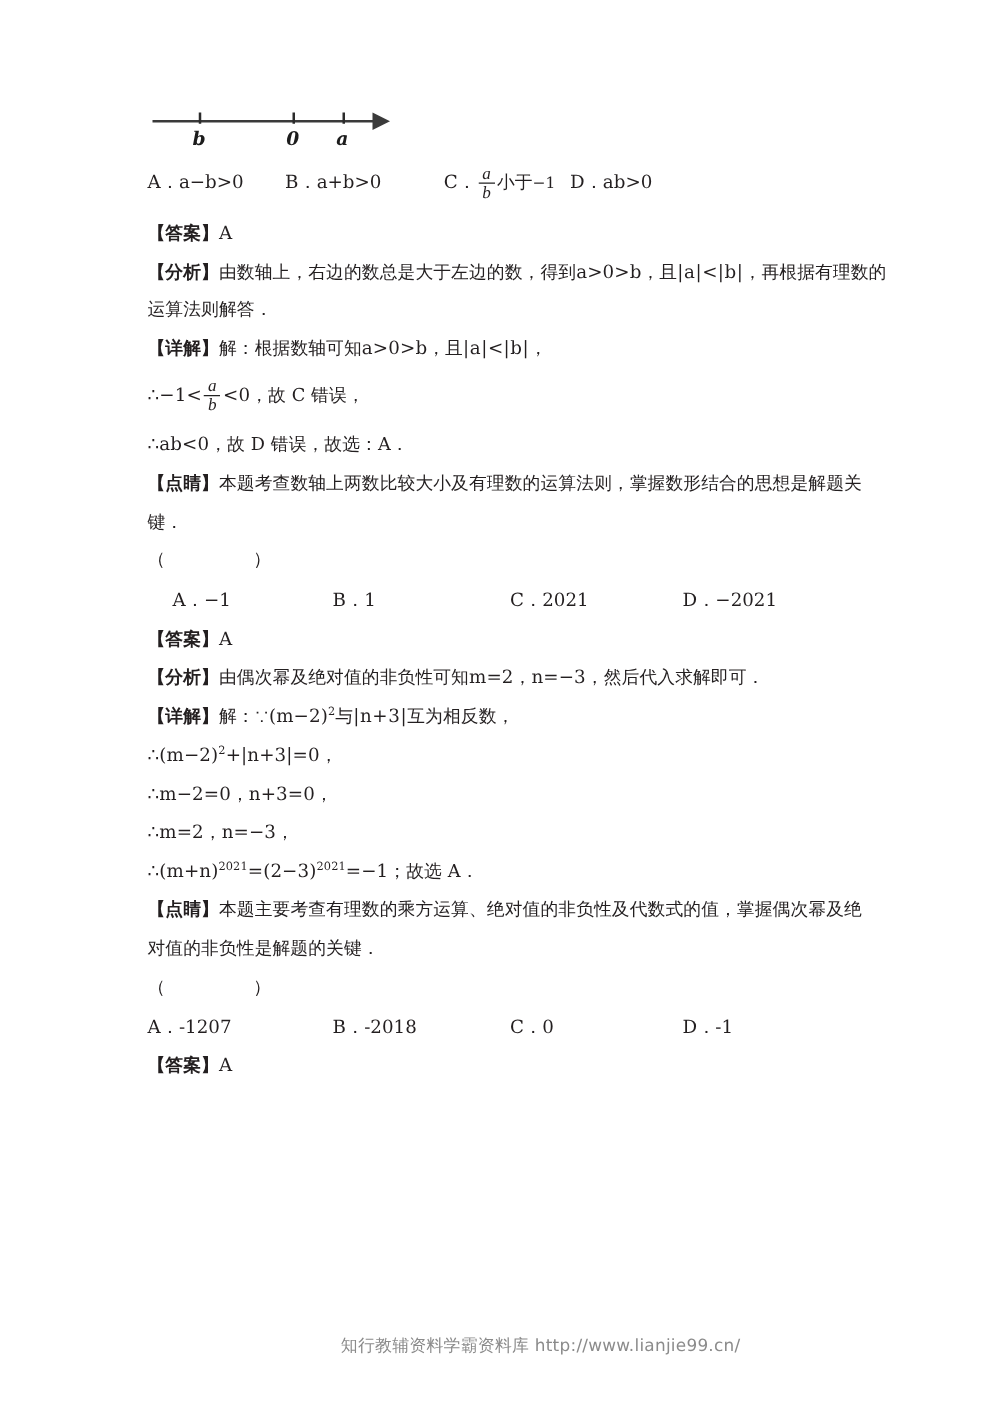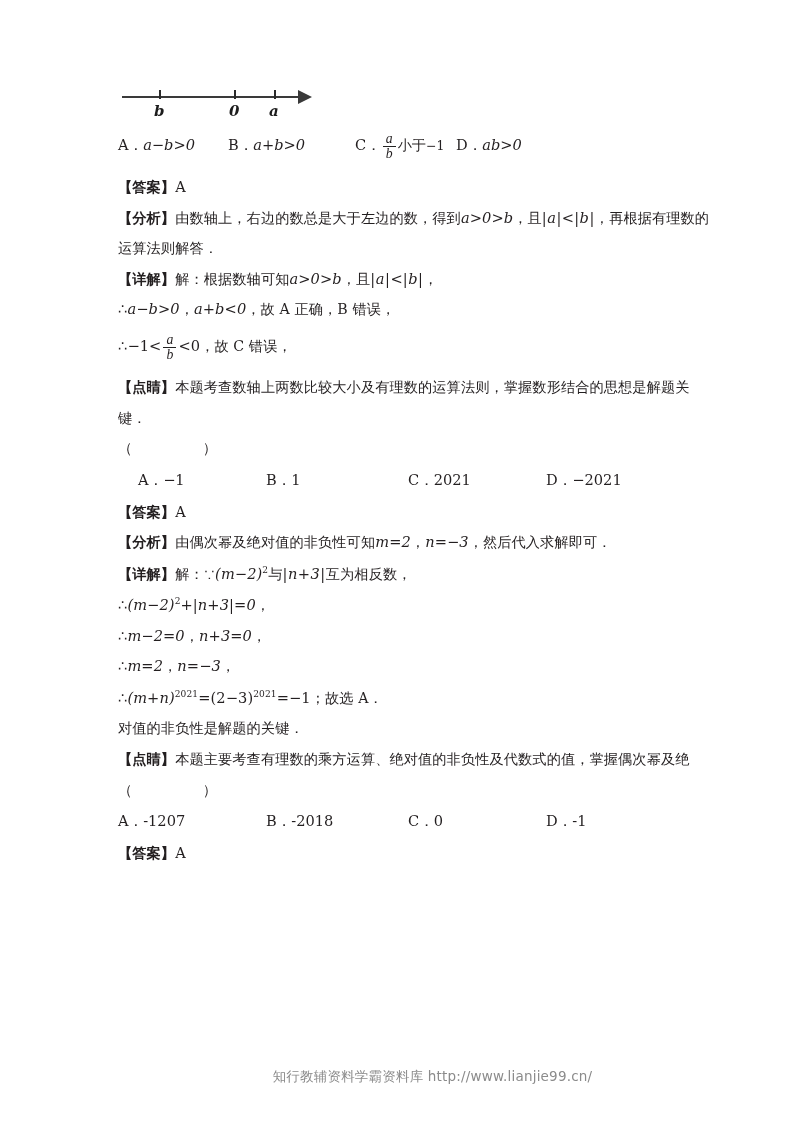--- a/index.html
+++ b/index.html
@@ -81,21 +81,20 @@
     line-height: 1.0;
     margin: 0 0 16px 0;
     white-space: nowrap;
     letter-spacing: 0.1px;
   }
   .cn {
     font-family: "DejaVu Serif", "Liberation Serif", serif;
     font-size: 14.2px;
   }
   .mi {
-    font-style: italic;
     font-family: "DejaVu Serif", serif;
   }
   .mn { font-family: "DejaVu Serif", serif; }
   .tag {
     font-family: Liberation Serif, serif;
     font-weight: 700;
     font-size: 14.2px;
   }
 
   
@@ -179,28 +178,28 @@
       <span class="tag">【分析】</span><span class="cn">由数轴上，右边的数总是大于左边的数，得到</span><span class="mi">a&gt;0&gt;b</span><span class="cn">，且</span><span class="mi abs">|a|</span><span class="mn">&lt;</span><span class="mi abs">|b|</span><span class="cn">，再根据有理数的</span>
     </div>
     <div class="line">
       <span class="cn">运算法则解答．</span>
     </div>
 
     <div class="line">
       <span class="tag">【详解】</span><span class="cn">解：根据数轴可知</span><span class="mi">a&gt;0&gt;b</span><span class="cn">，且</span><span class="mi abs">|a|</span><span class="mn">&lt;</span><span class="mi abs">|b|</span><span class="cn">，</span>
     </div>
 
-    <div class="line">
-      <span class="mn">∴</span><span class="mi">a−b&gt;0</span><span class="cn">，</span><span class="mi">a+b&lt;0</span><span class="cn">，故 A 正确，B 错误，</span>
-    </div>
 
     <div class="line" style="margin-bottom:18px;">
       <span class="mn">∴</span><span class="mn">−1&lt;</span><span class="frac"><span class="num">a</span><span class="den">b</span></span><span class="mn">&lt;0</span><span class="cn">，故 C 错误，</span>
     </div>
 
+    <div class="line">
+      <span class="mn">∴</span><span class="mi">ab&lt;0</span><span class="cn">，故 D 错误，故选：A．</span>
+    </div>
 
     <div class="line">
       <span class="tag">【点睛】</span><span class="cn">本题考查数轴上两数比较大小及有理数的运算法则，掌握数形结合的思想是解题关</span>
     </div>
     <div class="line">
       <span class="cn">键．</span>
     </div>
 
 
     <div class="line paren-line">
@@ -236,24 +235,24 @@
 
     <div class="line">
       <span class="mn">∴</span><span class="mi">m=2</span><span class="cn">，</span><span class="mi">n=−3</span><span class="cn">，</span>
     </div>
 
     <div class="line">
       <span class="mn">∴</span><span class="mi">(m+n)</span><sup class="exp">2021</sup><span class="mn">=(2−3)</span><sup class="exp">2021</sup><span class="mn">=−1</span><span class="cn">；故选 A．</span>
     </div>
 
     <div class="line">
+      <span class="tag">【点睛】</span><span class="cn">本题主要考查有理数的乘方运算、绝对值的非负性及代数式的值，掌握偶次幂及绝</span>
+    </div>
+    <div class="line">
       <span class="cn">对值的非负性是解题的关键．</span>
-    </div>
-    <div class="line">
-      <span class="tag">【点睛】</span><span class="cn">本题主要考查有理数的乘方运算、绝对值的非负性及代数式的值，掌握偶次幂及绝</span>
     </div>
 
 
     <div class="line paren-line">
       <span class="cn">（</span><span style="display:inline-block;width:70px;"></span><span class="cn">）</span>
     </div>
 
     <div class="opt-row" style="height:20px;">
       <span class="opt" style="left:0px;"><span class="mn">A．</span><span class="mn">-1207</span></span>
       <span class="opt" style="left:148px;"><span class="mn">B．</span><span class="mn">-2018</span></span>

